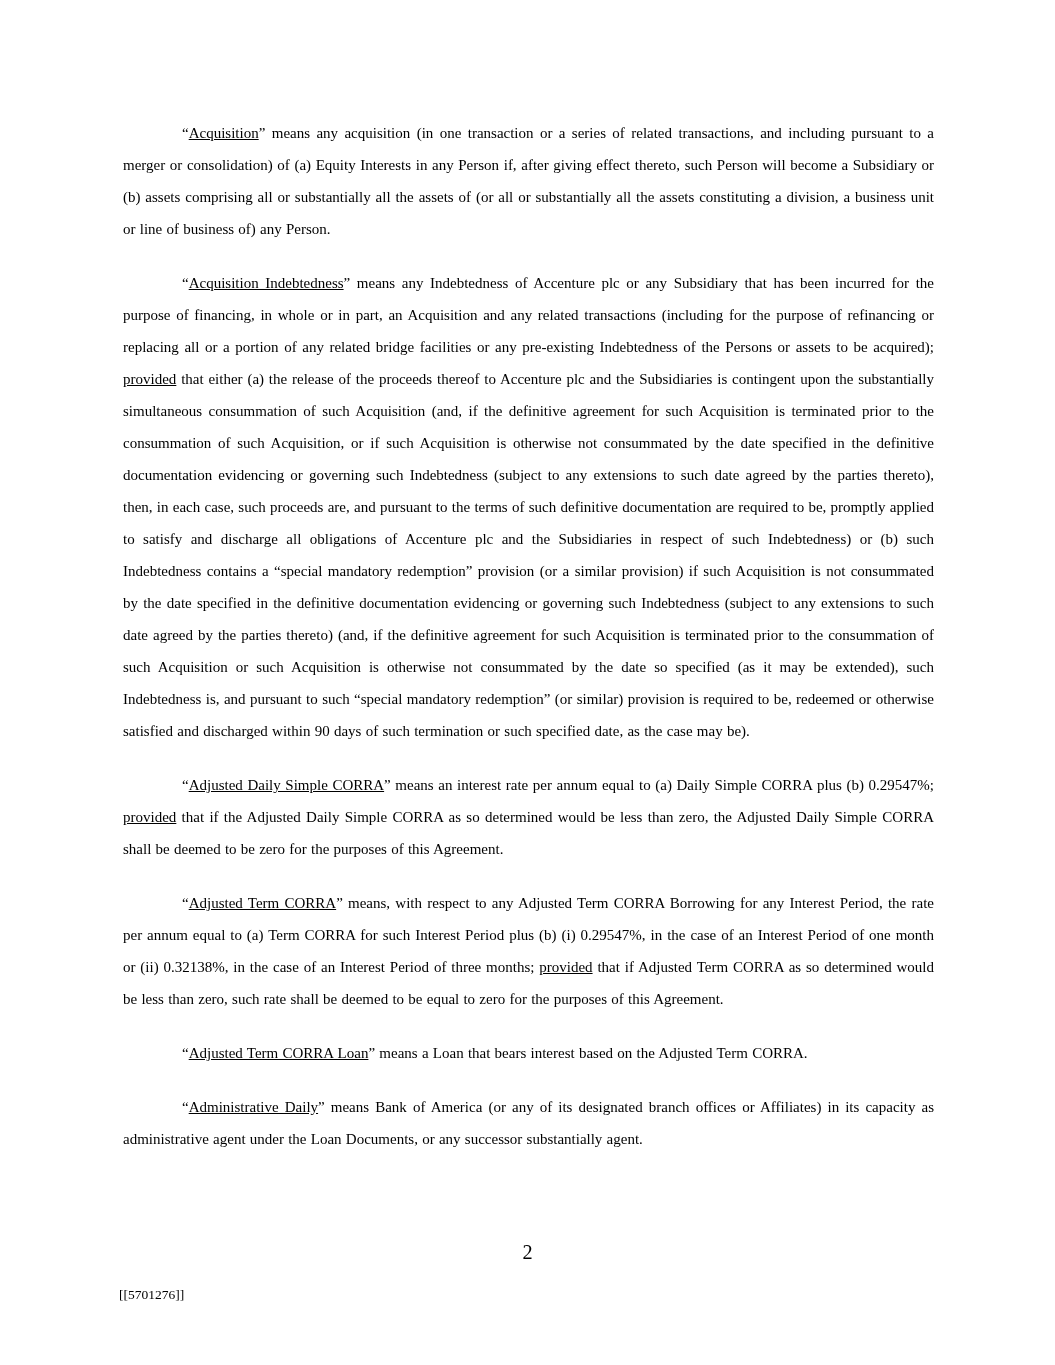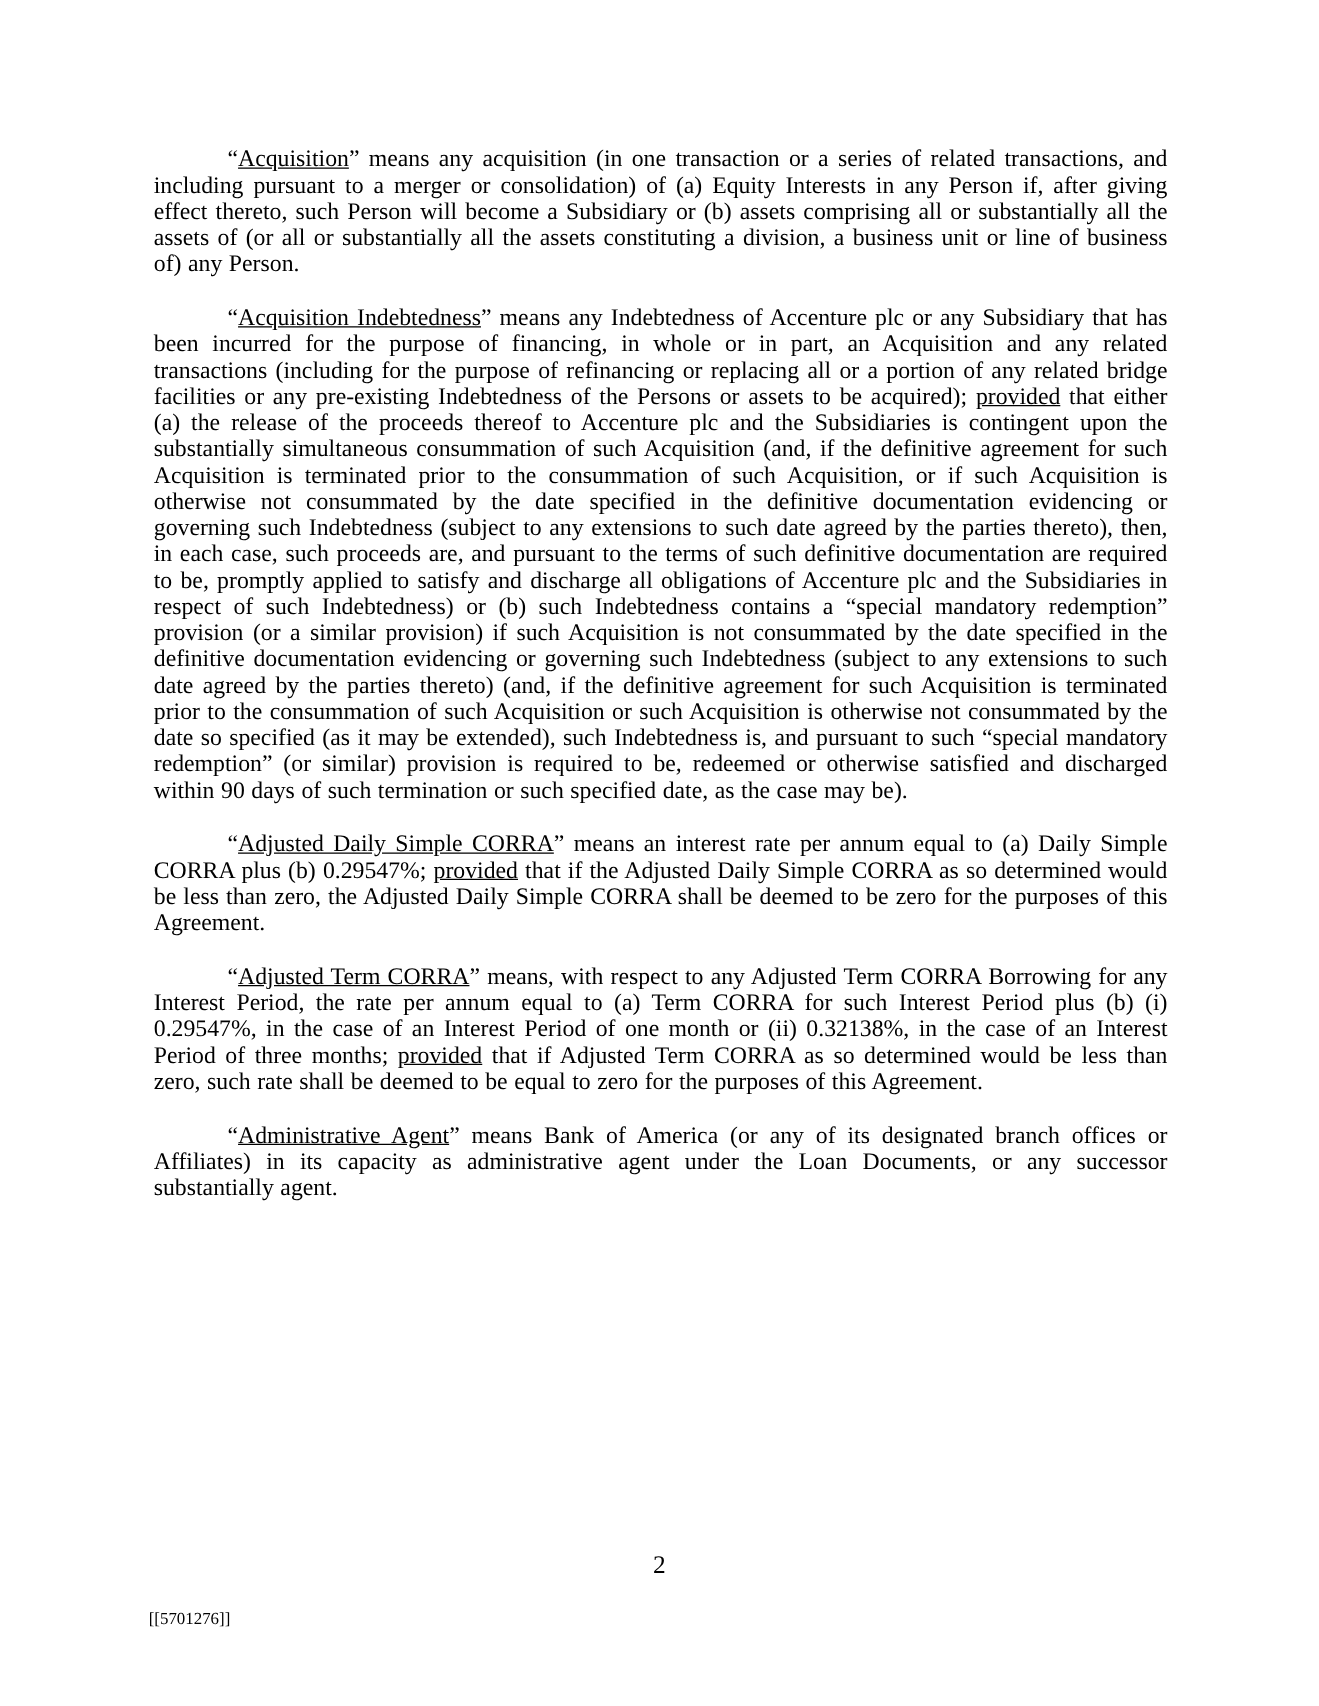--- a/index.html
+++ b/index.html
@@ -18,22 +18,22 @@
     overflow: hidden;
   }
   .content {
     position: absolute;
     left: 123px;
     top: 117px;
     width: 811px;
   }
   .para {
     margin: 0 0 22px 0;
-    font-size: 19px;
-    line-height: 21px;
+    font-size: 15px;
+    line-height: 32px;
     text-align: justify;
     text-indent: 59px;
     word-spacing: 0.5px;
   }
   .u { text-decoration: underline; }
   .page-number {
     position: absolute;
     left: 0;
     top: 1240px;
     width: 100%;
@@ -51,19 +51,20 @@
 </style>
 </head>
 <body>
 
 <div class="page">
   <div class="content">
       <p class="para"><span>“</span><span class="u">Acquisition</span><span>” means any acquisition (in one transaction or a series of related transactions, and including pursuant to a merger or consolidation) of (a) Equity Interests in any Person if, after giving effect thereto, such Person will become a Subsidiary or (b) assets comprising all or substantially all the assets of (or all or substantially all the assets constituting a division, a business unit or line of business of) any Person.</span></p>
       <p class="para"><span>“</span><span class="u">Acquisition Indebtedness</span><span>” means any Indebtedness of Accenture plc or any Subsidiary that has been incurred for the purpose of financing, in whole or in part, an Acquisition and any related transactions (including for the purpose of refinancing or replacing all or a portion of any related bridge facilities or any pre-existing Indebtedness of the Persons or assets to be acquired); </span><span class="u">provided</span><span> that either (a) the release of the proceeds thereof to Accenture plc and the Subsidiaries is contingent upon the substantially simultaneous consummation of such Acquisition (and, if the definitive agreement for such Acquisition is terminated prior to the consummation of such Acquisition, or if such Acquisition is otherwise not consummated by the date specified in the definitive documentation evidencing or governing such Indebtedness (subject to any extensions to such date agreed by the parties thereto), then, in each case, such proceeds are, and pursuant to the terms of such definitive documentation are required to be, promptly applied to satisfy and discharge all obligations of Accenture plc and the Subsidiaries in respect of such Indebtedness) or (b) such Indebtedness contains a “special mandatory redemption” provision (or a similar provision) if such Acquisition is not consummated by the date specified in the definitive documentation evidencing or governing such Indebtedness (subject to any extensions to such date agreed by the parties thereto) (and, if the definitive agreement for such Acquisition is terminated prior to the consummation of such Acquisition or such Acquisition is otherwise not consummated by the date so specified (as it may be extended), such Indebtedness is, and pursuant to such “special mandatory redemption” (or similar) provision is required to be, redeemed or otherwise satisfied and discharged within 90 days of such termination or such specified date, as the case may be).</span></p>
       <p class="para"><span>“</span><span class="u">Adjusted Daily Simple CORRA</span><span>” means an interest rate per annum equal to (a) Daily Simple CORRA plus (b) 0.29547%; </span><span class="u">provided</span><span> that if the Adjusted Daily Simple CORRA as so determined would be less than zero, the Adjusted Daily Simple CORRA shall be deemed to be zero for the purposes of this Agreement.</span></p>
       <p class="para"><span>“</span><span class="u">Adjusted Term CORRA</span><span>” means, with respect to any Adjusted Term CORRA Borrowing for any Interest Period, the rate per annum equal to (a) Term CORRA for such Interest Period plus (b) (i) 0.29547%, in the case of an Interest Period of one month or (ii) 0.32138%, in the case of an Interest Period of three months; </span><span class="u">provided</span><span> that if Adjusted Term CORRA as so determined would be less than zero, such rate shall be deemed to be equal to zero for the purposes of this Agreement.</span></p>
-      <p class="para"><span>“</span><span class="u">Administrative Agent</span><span>” means Bank of America (or any of its designated branch offices or Affiliates) in its capacity as administrative agent under the Loan Documents, or any successor substantially agent.</span></p>
+      <p class="para"><span>“</span><span class="u">Adjusted Term CORRA Loan</span><span>” means a Loan that bears interest based on the Adjusted Term CORRA.</span></p>
+      <p class="para"><span>“</span><span class="u">Administrative Daily</span><span>” means Bank of America (or any of its designated branch offices or Affiliates) in its capacity as administrative agent under the Loan Documents, or any successor substantially agent.</span></p>
     </div>
 
   <div class="page-number">2</div>
 
   <div class="footer-tag">[[5701276]]</div>
 </div>
 
 </body></html>

